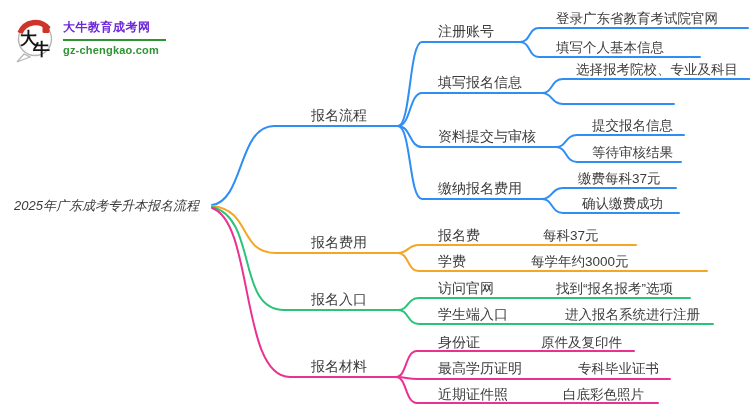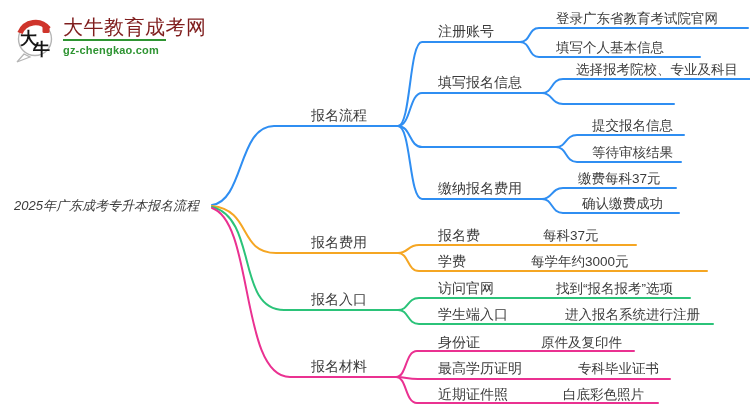--- a/index.html
+++ b/index.html
@@ -13,21 +13,21 @@
     position:absolute;white-space:nowrap;color:#3b3b3b;
     font-size:14px;line-height:17px;letter-spacing:0;
   }
   .root-label{font-size:13px;line-height:16px;color:#3a3a3a;font-style:italic;}
   .leaf-label{font-size:13.5px;}
   
   .logo{position:absolute;left:12px;top:13px;display:flex;align-items:flex-start;}
   .logo-icon{width:48px;height:52px;flex:0 0 auto;}
   .logo-text{margin-left:3px;margin-top:5px;}
   .logo-title{
-    font-size:20px;font-weight:normal;color:#7f1d1d;letter-spacing:0.5px;line-height:19px;
+    font-size:12px;font-weight:bold;color:#6d28d9;letter-spacing:0.5px;line-height:19px;
   }
   .logo-divider{height:2px;background:#2e9432;margin:2px 0 2px 0;width:103px;}
   .logo-domain{
     font-size:11px;font-weight:bold;color:#2e9432;letter-spacing:0.2px;line-height:14px;
   }
 </style>
 </head>
 <body>
 
 <div class="stage">
@@ -87,20 +87,21 @@
   </div>
 
   <div class="label root-label" style="left:14px;top:198px">2025年广东成考专升本报名流程</div>
 
   <div class="label" style="left:311px;top:107px">报名流程</div>
   <div class="label" style="left:438px;top:23px">注册账号</div>
   <div class="label leaf-label" style="left:556px;top:10px">登录广东省教育考试院官网</div>
   <div class="label leaf-label" style="left:556px;top:39px">填写个人基本信息</div>
   <div class="label" style="left:438px;top:74px">填写报名信息</div>
   <div class="label leaf-label" style="left:576px;top:61px">选择报考院校、专业及科目</div>
+  <div class="label" style="left:438px;top:128px">资料提交与审核</div>
   <div class="label leaf-label" style="left:592px;top:117px">提交报名信息</div>
   <div class="label leaf-label" style="left:592px;top:144px">等待审核结果</div>
   <div class="label" style="left:438px;top:180px">缴纳报名费用</div>
   <div class="label leaf-label" style="left:578px;top:170px">缴费每科37元</div>
   <div class="label leaf-label" style="left:582px;top:195px">确认缴费成功</div>
 
   <div class="label" style="left:311px;top:234px">报名费用</div>
   <div class="label" style="left:438px;top:227px">报名费</div>
   <div class="label leaf-label" style="left:543px;top:227px">每科37元</div>
   <div class="label" style="left:438px;top:253px">学费</div>

